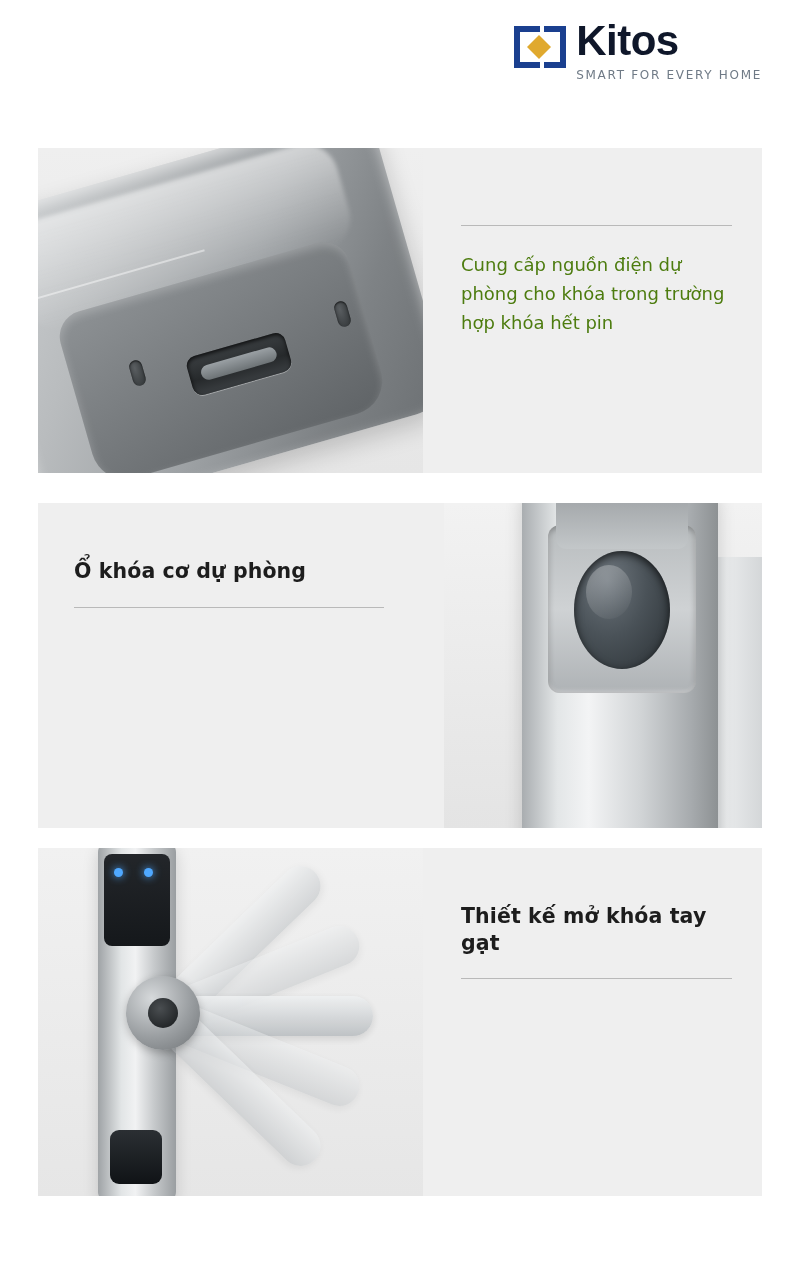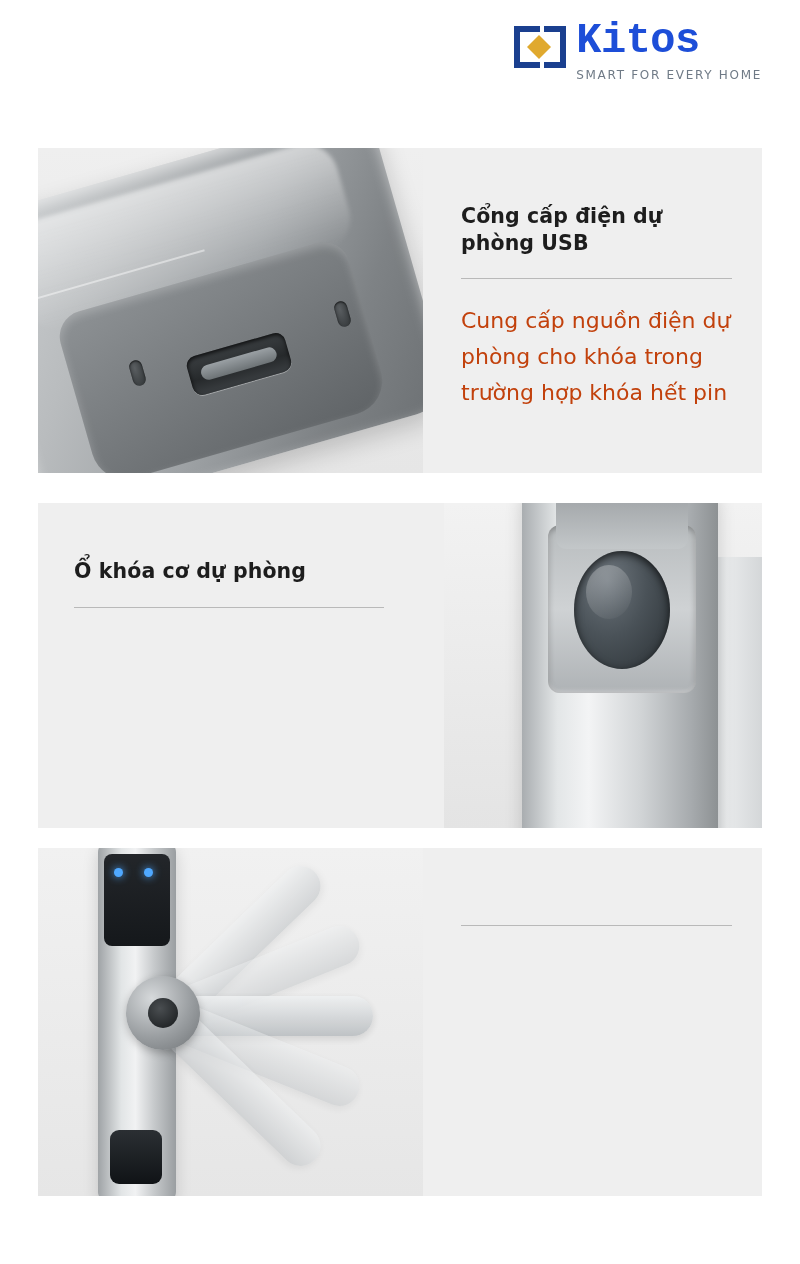--- a/index.html
+++ b/index.html
@@ -39,24 +39,24 @@
   }
   .logo-text-block {
     display: flex;
     flex-direction: column;
     justify-content: flex-start;
     padding-top: 2px;
   }
   .logo-word {
     font-size: 42px;
     font-weight: bold;
-    color: #1d4ed8;
+    color: #0f172a;
     letter-spacing: -0.5px;
     line-height: 1;
-    font-family: Liberation Mono, monospace;
+    font-family: Liberation Sans, sans-serif;
   }
   .logo-tag {
     margin-top: 6px;
     font-size: 12px;
     letter-spacing: 1.7px;
     color: #6f7a86;
     text-align: right;
     font-family: "DejaVu Sans", "Liberation Sans", sans-serif;
   }
 
@@ -94,22 +94,22 @@
     letter-spacing: 0.1px;
   }
   .rule {
     margin: 22px 0 24px 0;
     width: 100%;
     height: 1px;
     background: #b9b9b9;
   }
   .panel-2 .rule { width: 310px; }
   .body-text {
-    font-size: 22px;
-    color: #c2410c;
+    font-size: 18px;
+    color: #4d7c0f;
     line-height: 1.62;
   }
 
   
   .panel-2 .text-col { order: 1; }
   .panel-2 .photo { order: 2; }
 
   
   .img1 { background: linear-gradient(180deg, #efefef 0%, #e6e6e6 100%); }
   .lock-body {
@@ -333,21 +333,20 @@
         <div class="lock-face"></div>
       </div>
       <div class="seam"></div>
       <div class="screw screw-l"></div>
       <div class="screw screw-r"></div>
       <div class="usb-port">
         <div class="usb-inner"></div>
       </div>
     </div>
     <div class="text-col">
-      <div class="heading">Cổng cấp điện dự phòng USB</div>
       <div class="rule"></div>
       <div class="body-text">Cung cấp nguồn điện dự phòng cho khóa trong trường hợp khóa hết pin</div>
     </div>
   </div>
 
   <div class="panel panel-2">
     <div class="text-col">
       <div class="heading">Ổ khóa cơ dự phòng</div>
       <div class="rule"></div>
     </div>
@@ -373,17 +372,18 @@
       <div class="lever a"></div>
       <div class="lever b"></div>
       <div class="lever c"></div>
       <div class="lever d"></div>
       <div class="lever e"></div>
       <div class="hub">
         <div class="hub-hole"></div>
       </div>
     </div>
     <div class="text-col">
+      <div class="heading">Thiết kế mở khóa tay gạt</div>
       <div class="rule"></div>
     </div>
   </div>
 
 </div>
 
 </body></html>

